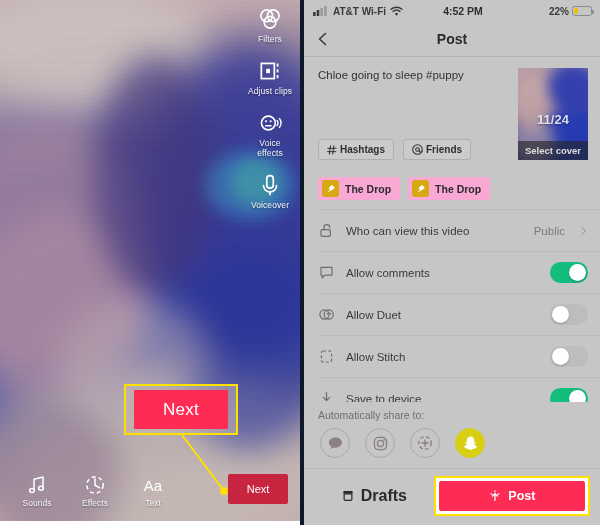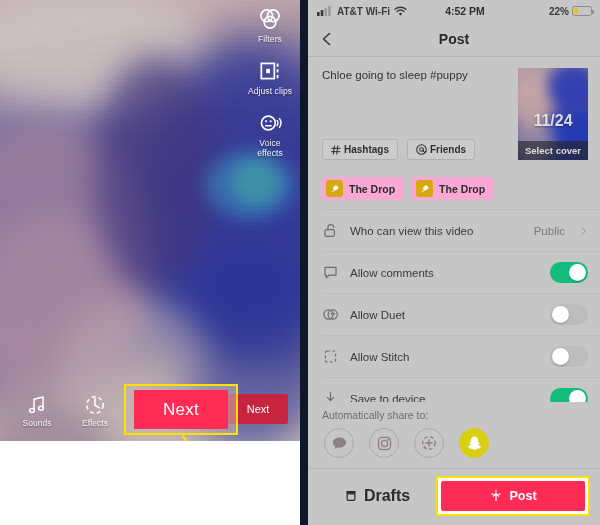--- a/index.html
+++ b/index.html
@@ -7,21 +7,21 @@
     width: 600px; height: 525px;
     overflow: hidden;
     background: #ffffff;
     font-family: "Liberation Sans", sans-serif;
   }
   #root { position: relative; width: 600px; height: 525px; display: flex; }
 
   
   #left-panel {
     position: relative;
-    width: 300px; height: 441px;
+    width: 300px; height: 521px;
     overflow: hidden;
     background: #3a3a6e;
   }
   
   .photo-layer { position: absolute; inset: 0; }
   .ph-base {
     background:
       linear-gradient(172deg,
         #c9b0b4 0%, #c9aeb2 7%,
         #b39aa6 14%,
@@ -113,21 +113,21 @@
     z-index:9;
   }
   #callout-line { position:absolute; left:0; top:0; width:300px; height:525px; z-index:8; pointer-events:none; }
 
   
   #right-panel {
     position:relative;
     width:300px; height:525px;
     background:#c6c6c6;
     overflow:hidden;
-    border-left: 8px solid #0f172a;
+    border-left: 4px solid #0f172a;
   }
   #statusbar {
     height:22px; display:flex; align-items:center;
     padding: 0 8px 0 9px; font-size:10px; color:#3a3a3a; font-weight:bold;
   }
   #sb-left { display:flex; align-items:center; gap:4px; }
   #sb-carrier { font-size:10px; }
   #sb-time { position:absolute; left:0; right:0; text-align:center; font-size:10.5px; font-weight:bold; color:#2e2e2e; pointer-events:none;padding-left:22px;}
   #sb-right { margin-left:auto; display:flex; align-items:center; gap:3px; z-index:2; }
   #sb-batt-pct { font-size:10px; }
@@ -168,21 +168,21 @@
     background: linear-gradient(160deg,#b9a0a4 0%,#9a86a6 25%,#6b5f9e 45%,#2e3fae 62%,#2438a6 100%);
     flex:0 0 auto;
   }
   #thumb .t-blob { position:absolute; border-radius:50%; filter:blur(7px); }
   .tb1{ left:-8px; top:4px; width:48px; height:58px; background:#caa9a6; opacity:.85;}
   .tb2{ left:30px; top:-6px; width:50px; height:50px; background:#2a3ab0; opacity:.9;}
   .tb3{ left:24px; top:40px; width:56px; height:60px; background:#263bb4; opacity:.8;}
   .tb4{ left:-6px; top:48px; width:42px; height:50px; background:#b79ea0; opacity:.7;}
   #thumb-count {
     position:absolute; left:0; right:0; top:44px; text-align:center;
-    color:rgba(255,255,255,.82); font-size:16px; font-weight:bold;
+    color:rgba(255,255,255,.82); font-size:13px; font-weight:bold;
     text-shadow:0 1px 2px rgba(0,0,0,.4);
   }
   #select-cover {
     position:absolute; left:0; right:0; bottom:0; height:19px;
     background:rgba(35,35,35,.62); color:#ddd; font-size:9.5px; font-weight:bold;
     display:flex; align-items:center; justify-content:center; cursor:pointer;
   }
 
   #drop-row { display:flex; gap:8px; padding:9px 14px; }
   .drop-badge {
@@ -296,20 +296,28 @@
         <svg class="gl" viewBox="0 0 24 24">
           <circle cx="10.5" cy="12" r="6.4" fill="none" stroke="#fff" stroke-width="1.5"></circle>
           <circle cx="8.3" cy="10.4" r="1" fill="#fff"></circle>
           <circle cx="12.6" cy="10.4" r="1" fill="#fff"></circle>
           <path d="M8 14.5 h5" stroke="#fff" stroke-width="1.3" fill="none" stroke-linecap="round"></path>
           <path d="M18.5 9.6 a4 4 0 0 1 0 4.8 M20.8 8 a7 7 0 0 1 0 8" fill="none" stroke="#fff" stroke-width="1.3" stroke-linecap="round"></path>
         </svg>
         <span class="tlabel"><span>Voice</span><br><span>effects</span></span>
       </div>
 
+      <div class="tool">
+        <svg class="gl" viewBox="0 0 24 24">
+          <rect x="9" y="3.4" width="6" height="11.5" rx="3" fill="none" stroke="#fff" stroke-width="1.5"></rect>
+          <path d="M6 12.5 a6 6 0 0 0 12 0" fill="none" stroke="#fff" stroke-width="1.5" stroke-linecap="round"></path>
+          <path d="M12 18.5 v2.4" stroke="#fff" stroke-width="1.5" stroke-linecap="round"></path>
+        </svg>
+        <span class="tlabel">Voiceover</span>
+      </div>
     </div>
 
     <div id="editor-bottom">
       <div class="etool">
         <svg class="gl" viewBox="0 0 24 24">
           <path d="M9 17V6.2l9-2.1v10.4" fill="none" stroke="#fff" stroke-width="1.5" stroke-linejoin="round"></path>
           <ellipse cx="7" cy="17.4" rx="2.4" ry="2" fill="none" stroke="#fff" stroke-width="1.5"></ellipse>
           <ellipse cx="16" cy="15.2" rx="2.4" ry="2" fill="none" stroke="#fff" stroke-width="1.5"></ellipse>
         </svg>
         <span class="elabel">Sounds</span>

